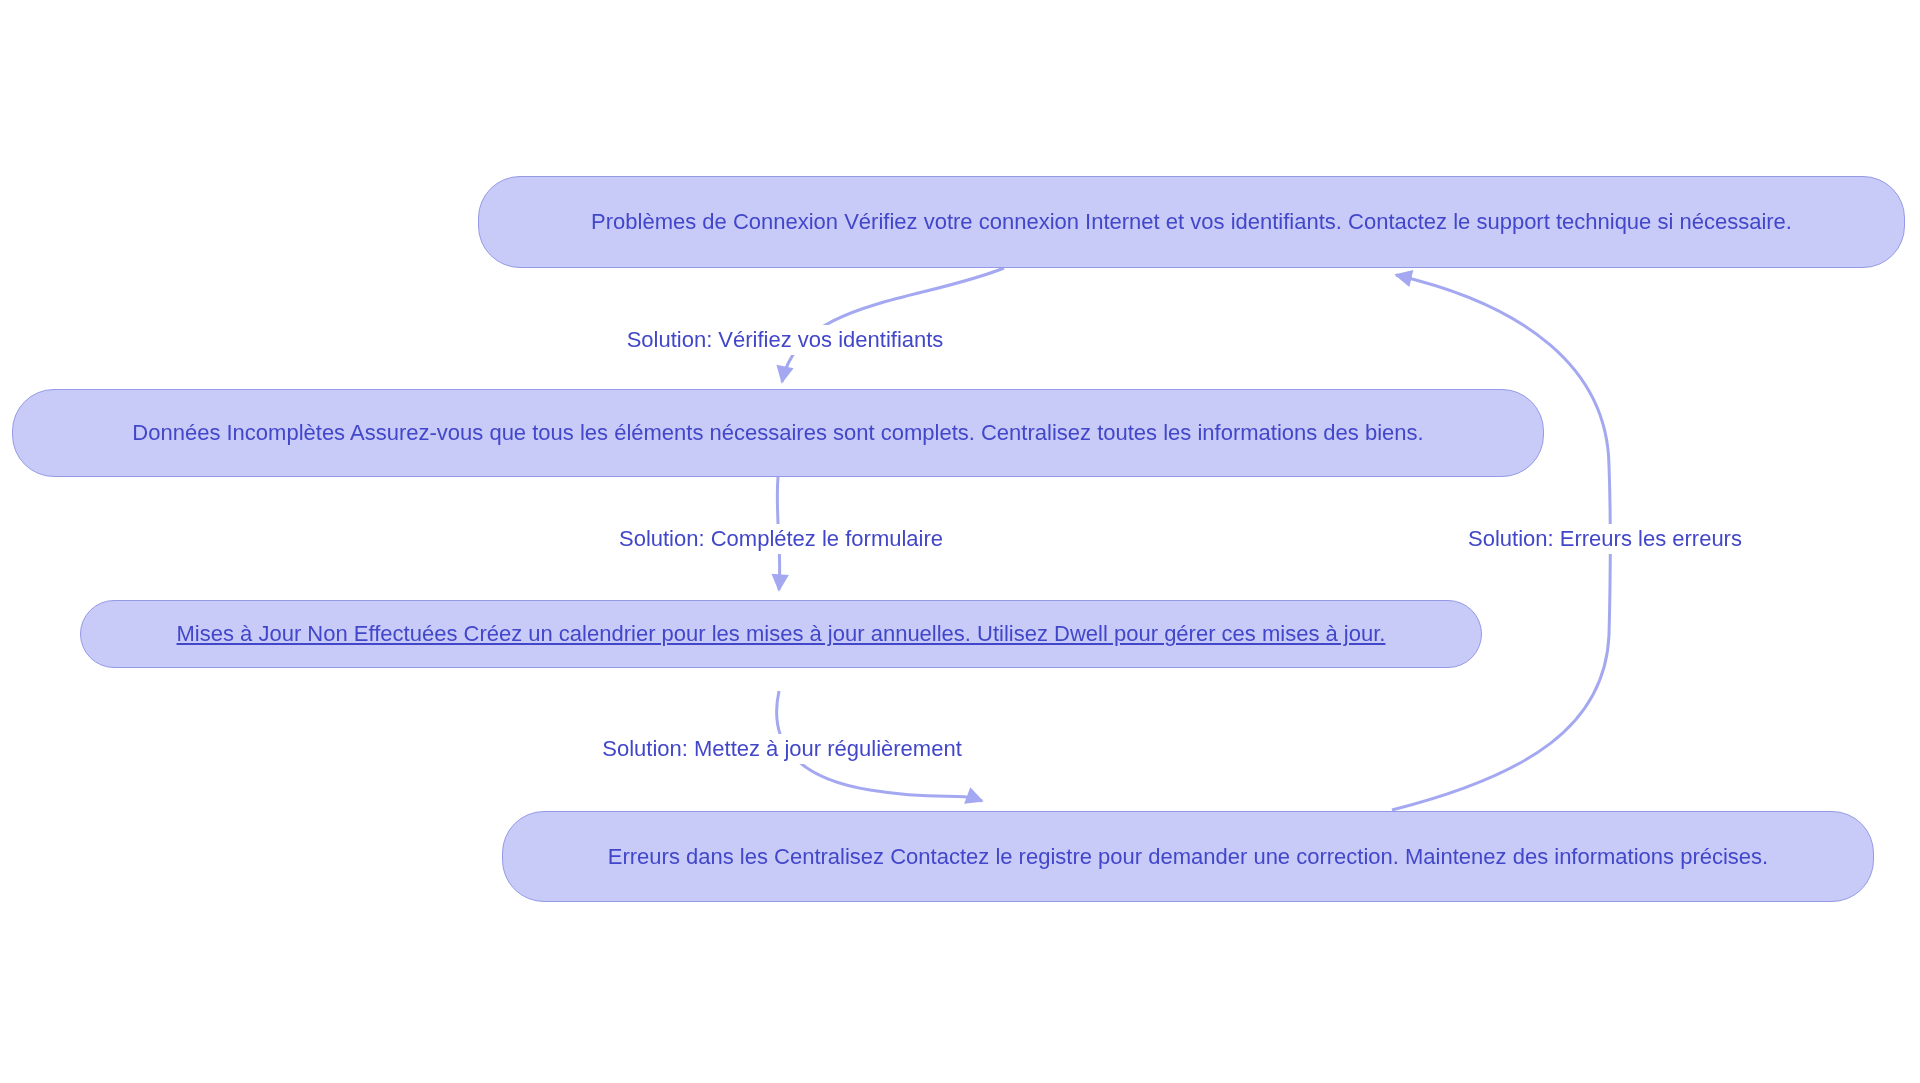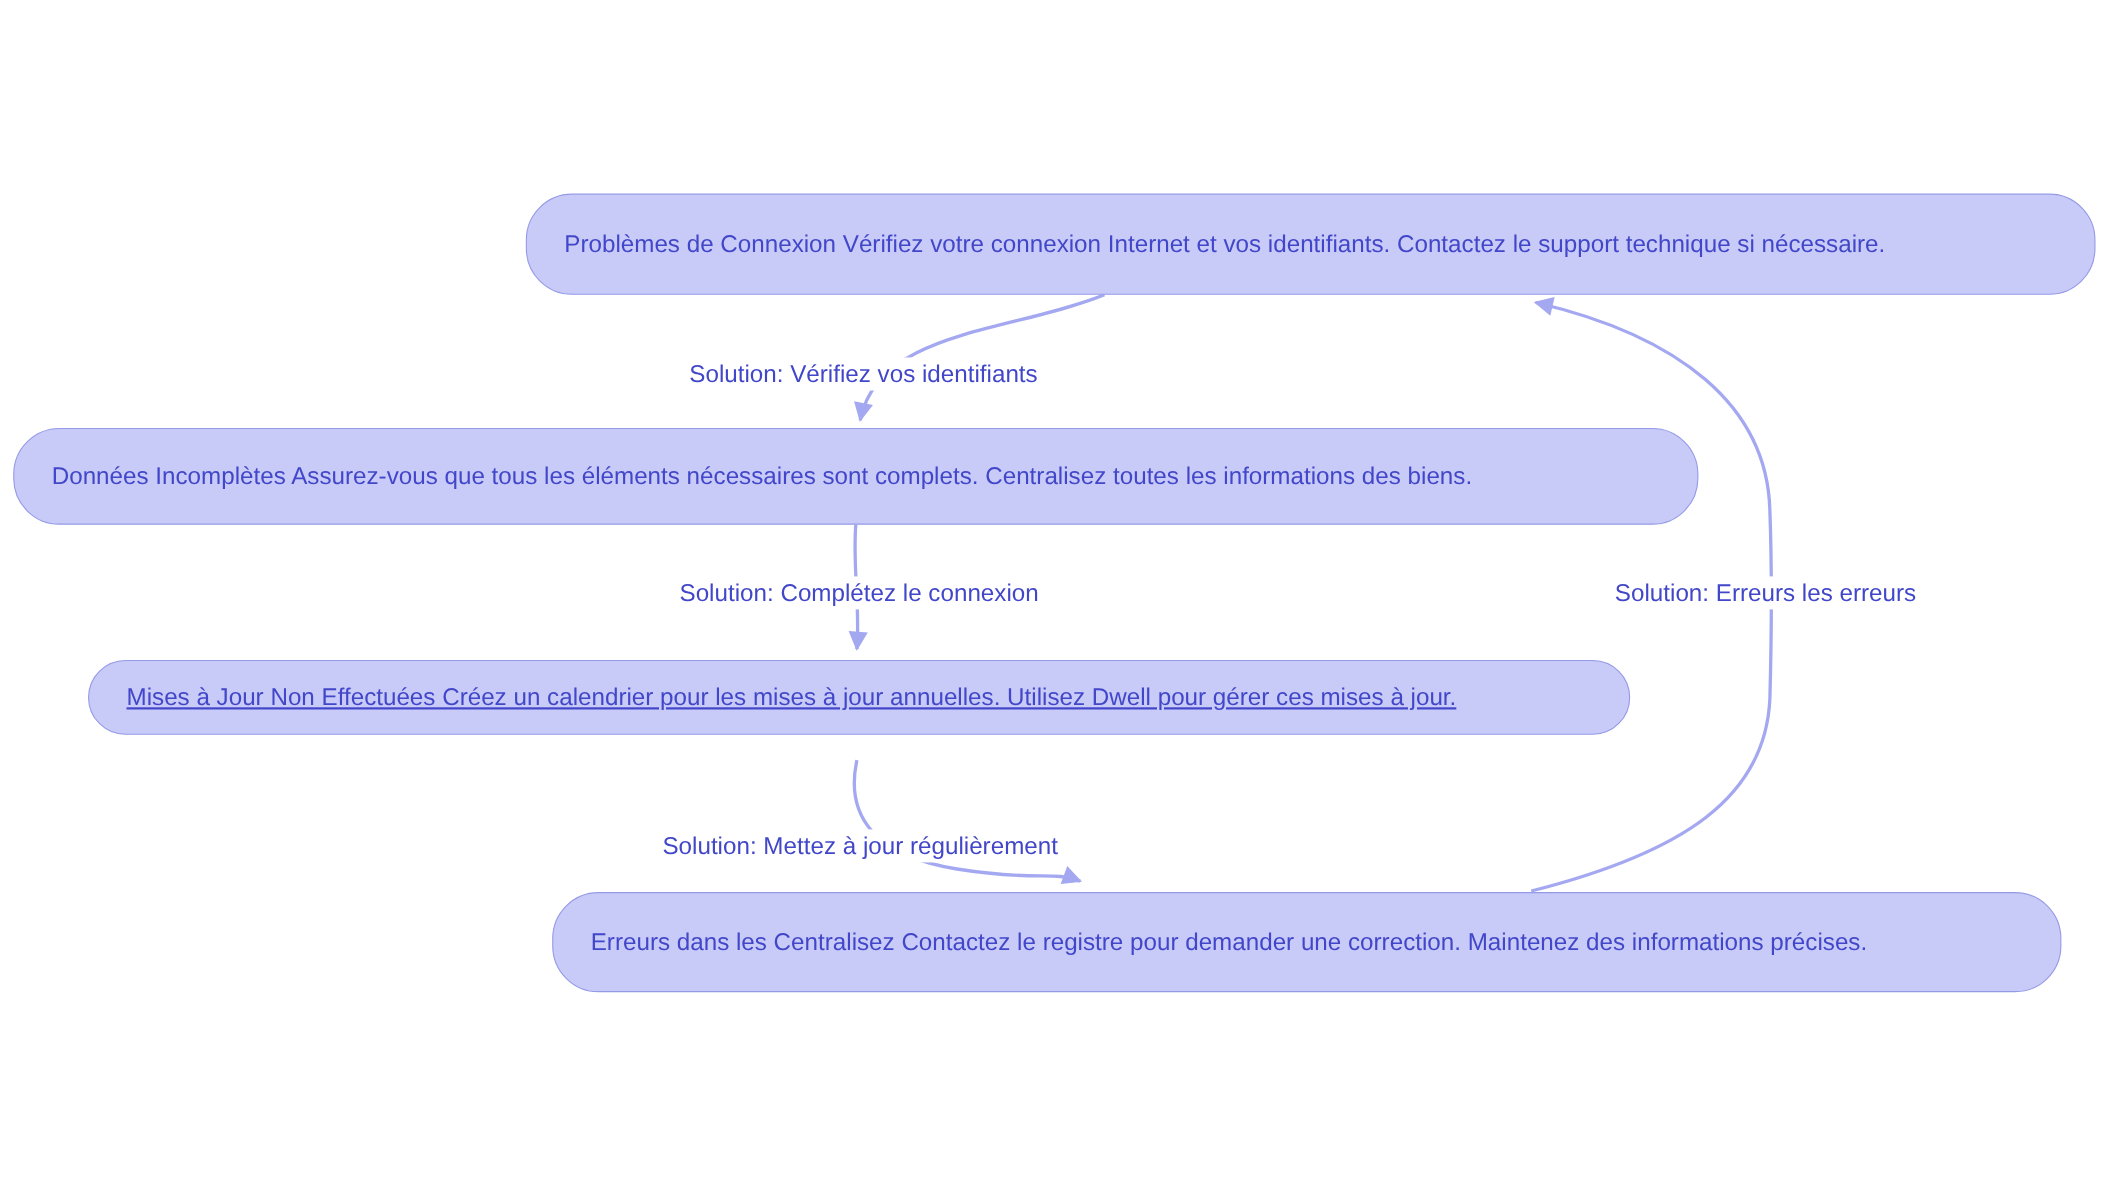--- a/index.html
+++ b/index.html
@@ -32,21 +32,21 @@
     stroke:none;
   }
   .node{
     position:absolute;
     z-index:2;
     background:var(--node-fill);
     border:1.5px solid var(--node-border);
     border-radius:42px;
     display:flex;
     align-items:center;
-    justify-content:flex-start;
+    justify-content:center;
     text-align:center;
     color:var(--node-text);
     font-size:22px;
     padding:0 34px;
   }
   .node-1{left:478px;top:176px;width:1427px;height:92px;}
   .node-2{left:12px;top:389px;width:1532px;height:88px;}
   .node-3{left:80px;top:600px;width:1402px;height:68px;text-decoration:underline;}
   .node-4{left:502px;top:811px;width:1372px;height:91px;}
   .edge-label{
@@ -55,21 +55,21 @@
     transform:translate(-50%,-50%);
     background:var(--bg);
     color:var(--node-text);
     font-size:22px;
     padding:2px 6px;
     white-space:nowrap;
   }
   .edge-label-1{left:785px;top:340px;}
   .edge-label-2{left:781px;top:539px;}
   .edge-label-3{left:1605px;top:539px;}
-  .edge-label-4{left:782px;top:749px;margin-top:20px;}
+  .edge-label-4{left:782px;top:749px;}
 </style>
 </head>
 <body>
 
 <div class="canvas">
 
   <svg class="edges-layer" width="1920" height="1083" viewBox="0 0 1920 1083" xmlns="http://www.w3.org/2000/svg">
     <defs>
       <marker id="arrow" viewBox="0 0 12 12" refX="10" refY="6" markerWidth="7" markerHeight="7" orient="auto-start-reverse">
         <path class="arrowhead" d="M1,1 L11,6 L1,11 Z"></path>
@@ -92,19 +92,19 @@
   <div class="node node-3">
     <span>Mises à Jour Non Effectuées Créez un calendrier pour les mises à jour annuelles. Utilisez Dwell pour gérer ces mises à jour.</span>
   </div>
 
   <div class="node node-4">
     <span>Erreurs dans les Centralisez Contactez le registre pour demander une correction. Maintenez des informations précises.</span>
   </div>
 
   <div class="edge-label edge-label-1">Solution: Vérifiez vos identifiants</div>
 
-  <div class="edge-label edge-label-2">Solution: Complétez le connexion</div>
+  <div class="edge-label edge-label-2">Solution: Complétez le formulaire</div>
 
   <div class="edge-label edge-label-3">Solution: Erreurs les erreurs</div>
 
   <div class="edge-label edge-label-4">Solution: Mettez à jour régulièrement</div>
 
 </div>
 
 </body></html>

